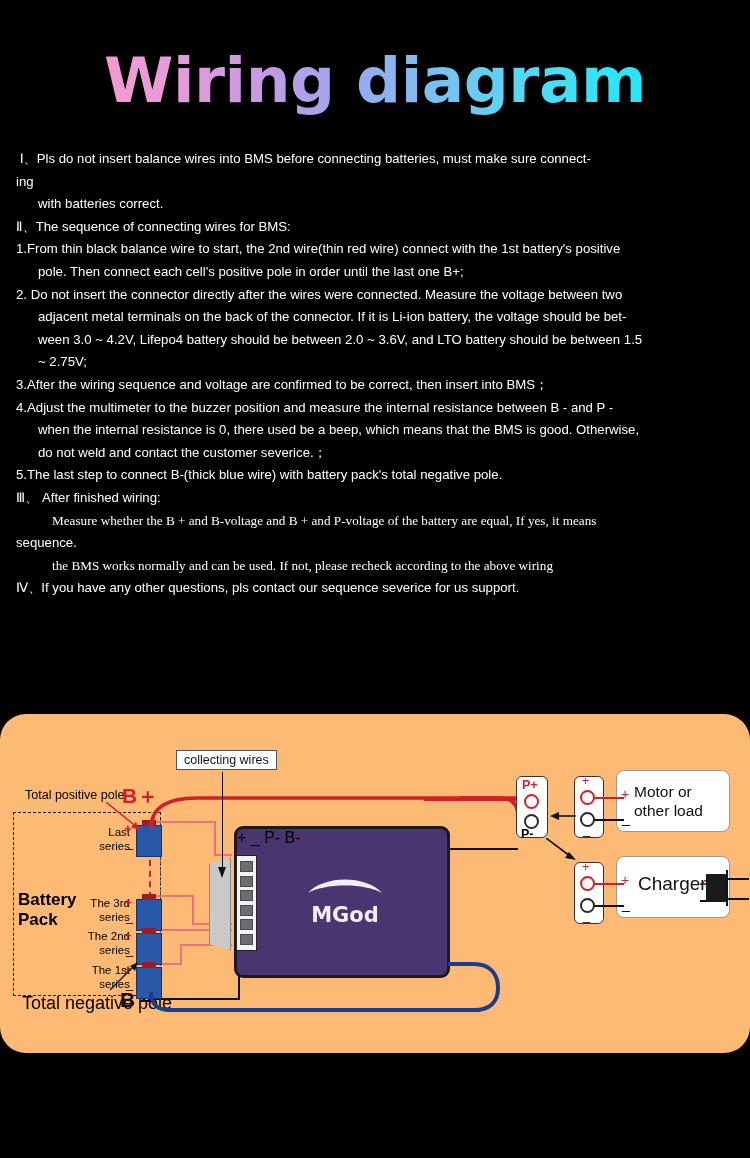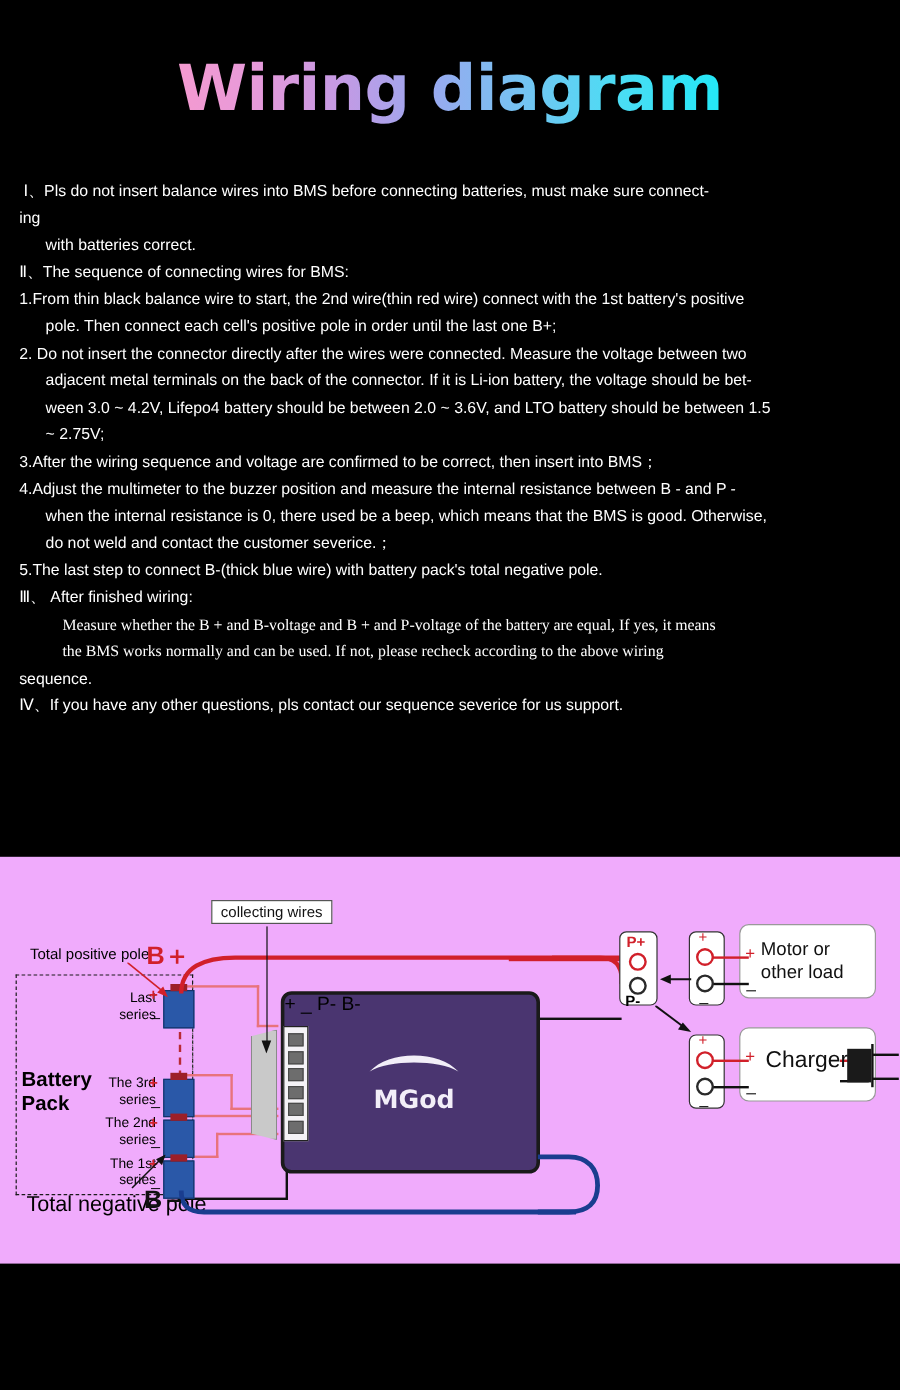--- a/index.html
+++ b/index.html
@@ -17,21 +17,21 @@
 
   
   #title-wrap {
     position: absolute;
     left: 0; top: 44px;
     width: 750px;
     text-align: center;
   }
   #title {
     display: inline-block;
-    font-size: 53px;
+    font-size: 63px;
     font-weight: 600;
     letter-spacing: -0.5px;
     background: linear-gradient(90deg,
         #f49ad0 0%, #e79ada 14%, #c49ae4 30%,
         #9aa8ef 46%, #77c2f2 62%, #4ddcf4 80%, #22e8f7 100%);
     -webkit-background-clip: text;
     background-clip: text;
     color: transparent;
     -webkit-text-fill-color: transparent;
     font-family: "DejaVu Sans", sans-serif;
@@ -49,22 +49,23 @@
   }
   .ln { white-space: pre-wrap; }
   .ind1 { padding-left: 22px; }
   .ind2 { padding-left: 36px; font-family: Liberation Serif, serif; }
 
   
   #diagram {
     position: absolute;
     left: 0; top: 714px;
     width: 750px; height: 339px;
-    background: #f0abfc;
+    background: #fdba74;
     overflow: hidden;
+    border-radius: 26px;
   }
   #diagram .lbl {
     position: absolute;
     color: #000;
     font-family: "Liberation Sans", sans-serif;
     white-space: nowrap;
   }
 
   
   .cell {
@@ -199,22 +200,22 @@
       <div class="ln ind1">adjacent metal terminals on the back of the connector. If it is Li-ion battery, the voltage should be bet-</div>
       <div class="ln ind1">ween 3.0 ~ 4.2V, Lifepo4 battery should be between 2.0 ~ 3.6V, and LTO battery should be between 1.5</div>
       <div class="ln ind1">~ 2.75V;</div>
       <div class="ln">3.After the wiring sequence and voltage are confirmed to be correct, then insert into BMS；</div>
       <div class="ln">4.Adjust the multimeter to the buzzer position and measure the internal resistance between B - and P -</div>
       <div class="ln ind1">when the internal resistance is 0, there used be a beep, which means that the BMS is good. Otherwise,</div>
       <div class="ln ind1">do not weld and contact the customer severice.；</div>
       <div class="ln">5.The last step to connect B-(thick blue wire) with battery pack's total negative pole.</div>
       <div class="ln">Ⅲ、 After finished wiring:</div>
       <div class="ln ind2">Measure whether the B + and B-voltage and B + and P-voltage of the battery are equal, If yes, it means</div>
+      <div class="ln">sequence.</div>
       <div class="ln ind2">the BMS works normally and can be used. If not, please recheck according to the above wiring</div>
-      <div class="ln">sequence.</div>
       <div class="ln">Ⅳ、If you have any other questions, pls contact our sequence severice for us support.</div>
     </div>
 
   <div id="diagram">
 
     <div id="collect-box" style="left:176px;top:36px">collecting wires</div>
 
     <div class="wire wblack" style="left:222px;top:58px;width:1.4px;height:96px;z-index:12"></div>
     <svg style="position:absolute;left:217px;top:150px;z-index:12" width="12" height="14">
       <polygon points="5,14 1,3 9,3" fill="#111"></polygon>

